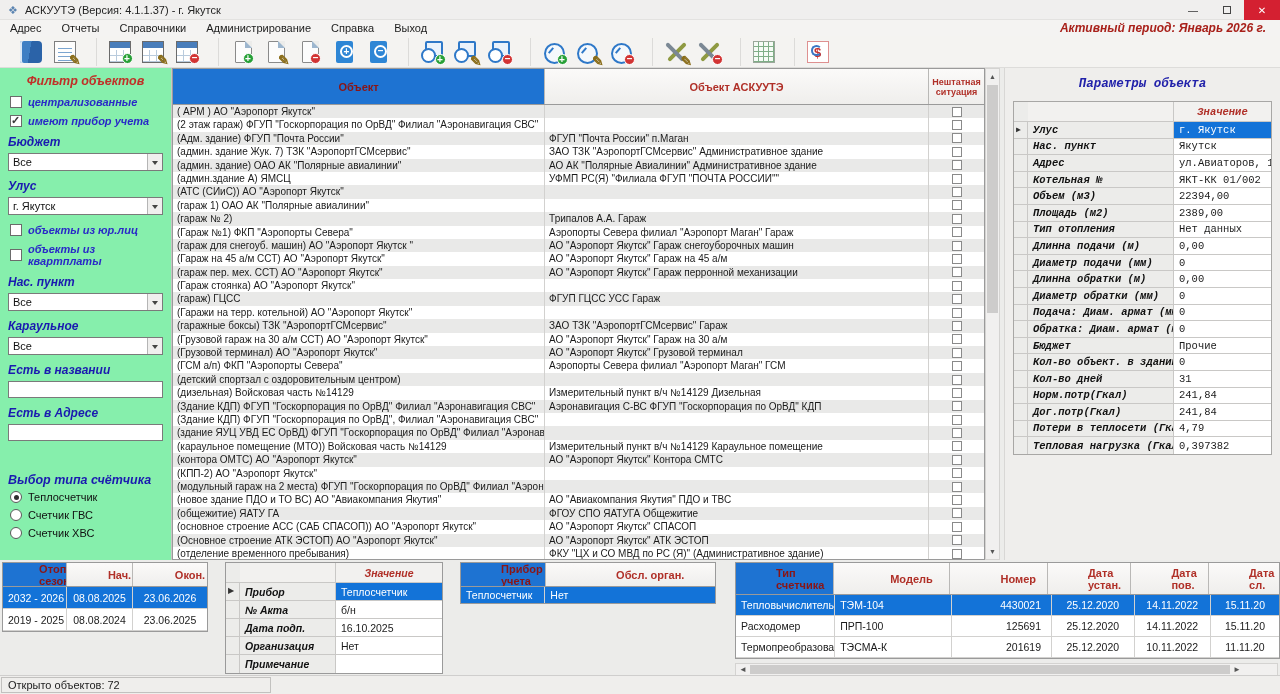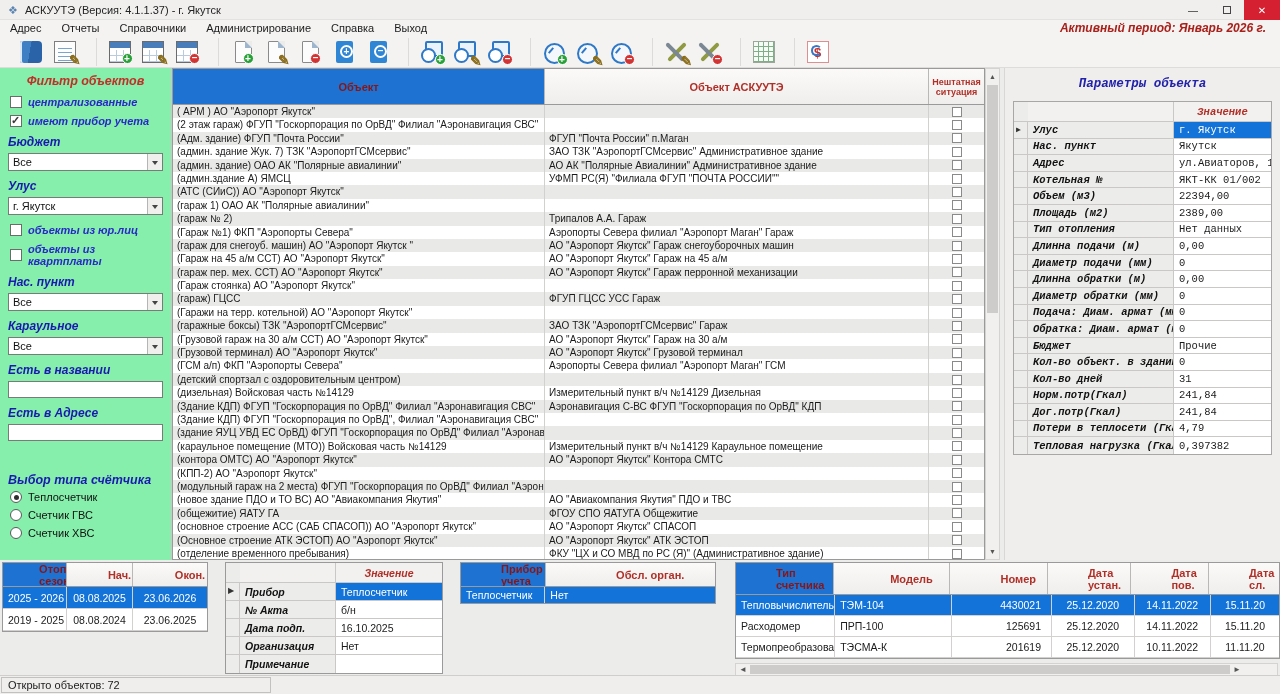--- a/index.html
+++ b/index.html
@@ -838,21 +838,21 @@
 
     <div class="btable t-seasons">
       <div class="hrow">
         <div class="bh-cell c1 sorted">Отоп. сезон</div>
         <div class="bh-cell c2">Нач.</div>
         <div class="bh-cell c3">Окон.</div>
       </div>
       <div>
 
           <div class="brow selected">
-            <div class="bcell c1">2025 - 2026</div>
+            <div class="bcell c1">2032 - 2026</div>
             <div class="bcell c2 ctr">08.08.2025</div>
             <div class="bcell c3 ctr">23.06.2026</div>
           </div>
 
           <div class="brow">
             <div class="bcell c1">2019 - 2025</div>
             <div class="bcell c2 ctr">08.08.2024</div>
             <div class="bcell c3 ctr">23.06.2025</div>
           </div>
 

